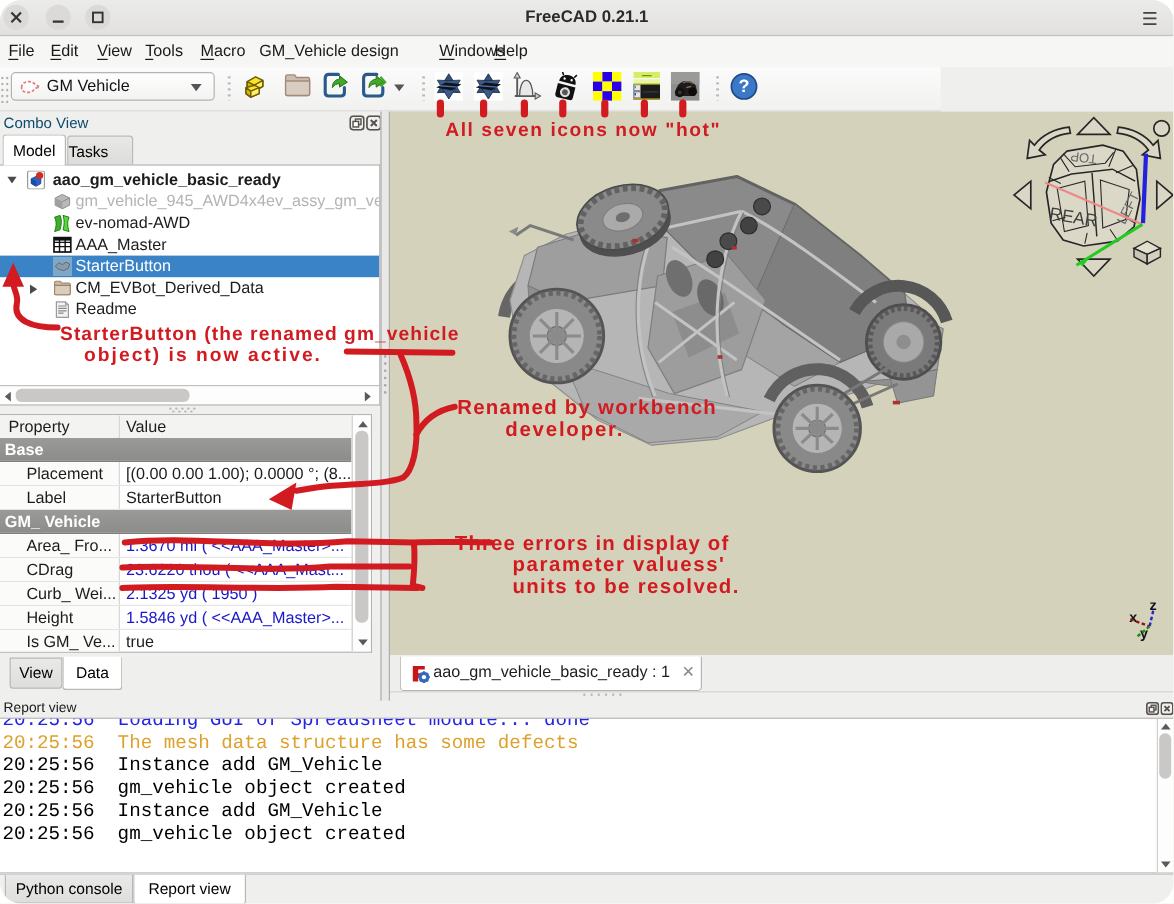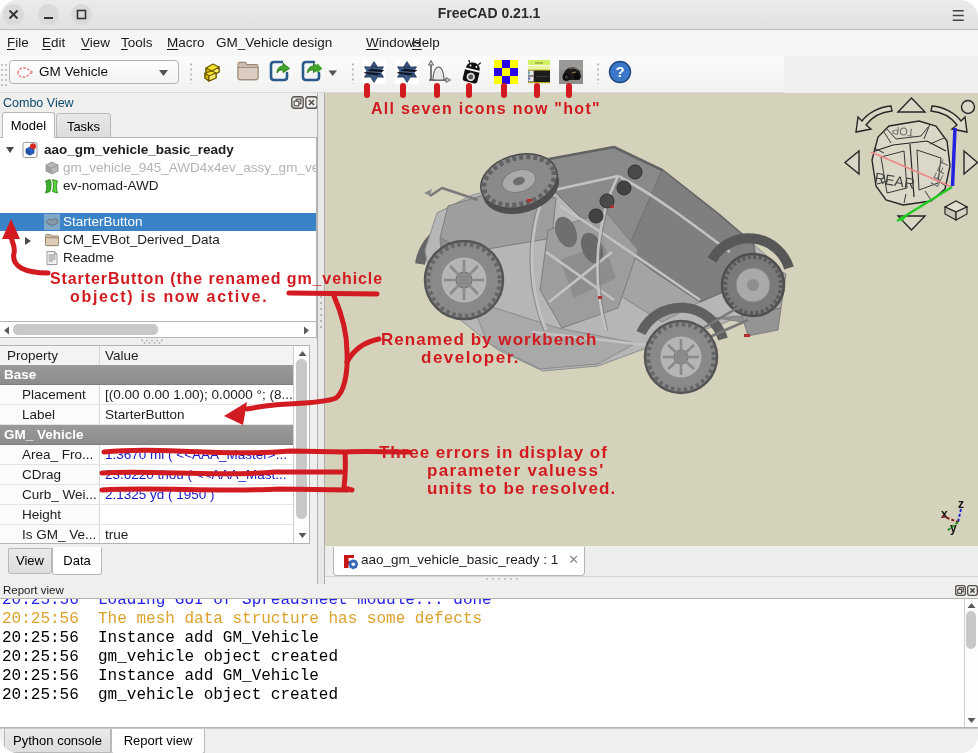--- a/index.html
+++ b/index.html
@@ -19,21 +19,21 @@
 #toolbar{position:absolute;left:0;top:56px;width:784px;height:37px;background:linear-gradient(#fbfbfb,#f1f1f0);border-bottom:1px solid #d9d8d7;padding-left:35px;}
 #combobox{position:absolute;left:9px;top:4px;width:170px;height:24px;border:1px solid #b5b4b2;border-radius:4px;background:linear-gradient(#fefefe,#f3f3f2);font-size:13.5px;color:#111;}
 .tbsep{position:absolute;top:6px;width:4px;height:22px;
  background-image:radial-gradient(circle,#b9b8b6 1px,transparent 1.2px);background-size:4px 5px;}
 .tbicon{position:absolute;top:3px;width:24px;height:24px;}
 .redtick{position:absolute;top:27px;width:6px;height:15px;background:#d11b20;border-radius:3px;z-index:28;}
 
 #leftcol{position:absolute;left:0;top:93px;width:325px;height:491px;background:#efefee;}
 #cvheader{position:absolute;left:3px;top:3px;font-size:12.5px;color:#0c4a6e;}
 #tabModel{position:absolute;left:2px;top:19px;width:53px;height:26px;background:#fff;border:1px solid #b9b8b6;border-bottom:none;border-radius:3px 3px 0 0;text-align:center;font-size:13px;padding-top:5px;z-index:2;}
-#tabTasks{position:absolute;left:56px;top:20px;width:55px;height:25px;background:linear-gradient(#e8e8e7,#dcdcdb);border:1px solid #bcbbb9;border-radius:3px 3px 0 0;text-align:center;font-size:13px;padding-top:5px;}
+#tabTasks{position:absolute;left:56px;top:20px;width:55px;height:25px;background:linear-gradient(#e8e8e7,#dcdcdb);border:1px solid #bcbbb9;border-radius:3px 3px 0 0;font-size:13px;padding-top:5px;}
 #treebox{position:absolute;left:0px;top:44px;width:317px;height:185px;background:#fff;border:1px solid #b5b4b2;border-left:none;overflow:hidden;font-size:13.5px;color:#1c1c1c;}
 .trow{position:absolute;left:0;width:100%;height:18px;line-height:18px;white-space:nowrap;}
 .ticon{position:absolute;top:1px;width:16px;height:16px;}
 
 #hscroll{position:absolute;left:0;top:229px;width:317px;height:16px;background:#fdfdfd;border:1px solid #b5b4b2;border-left:none;border-top:none;}
 
 #propbox{position:absolute;left:0;top:252px;width:310px;height:199px;background:#fff;border:1px solid #b5b4b2;border-left:none;font-size:13.5px;color:#1c1c1c;overflow:hidden;}
 .prow{position:absolute;left:0;width:293px;height:20px;line-height:20px;border-bottom:1px solid #e4e4e3;white-space:nowrap;overflow:hidden;}
 .pgray{background:linear-gradient(#9a9a99,#8c8c8b);color:#fff;font-weight:bold;border-bottom:1px solid #7e7e7d;width:293px;}
 .pname{position:absolute;left:0;top:0;width:100px;height:20px;border-right:1px solid #d7d7d6;padding-left:22px;background:#fbfbfa;}
@@ -255,20 +255,28 @@
           </svg>
         <span class="abs" style="left:63px;">gm_vehicle_945_AWD4x4ev_assy_gm_veh</span>
       </div>
       <div class="trow" style="top:39px;">
         <svg class="ticon" style="left:44px;" viewBox="0 0 16 16">
             <path d="M1.5 3 L6 1.5 C7.5 4 7.5 9 6 13.5 L1.5 15 C3.2 10 3.2 7 1.5 3 Z" fill="#3fae2a" stroke="#1e7a12" stroke-width="0.8"></path>
             <path d="M8.5 1.5 L13.5 3 C12 6.5 12 10 13.5 15 L8.5 13.5 C9.8 9 9.8 5.5 8.5 1.5 Z" fill="#57d83a" stroke="#1e7a12" stroke-width="0.8"></path>
           </svg>
         <span class="abs" style="left:63px;">ev-nomad-AWD</span>
       </div>
+      <div class="trow" style="top:57px;">
+        <svg class="ticon" style="left:44px;" viewBox="0 0 16 16">
+            <rect x="1" y="2" width="14" height="12" fill="#fff" stroke="#111" stroke-width="1.4"></rect>
+            <path d="M1 6 L15 6 M1 9.5 L15 9.5 M5.6 2 L5.6 14 M10.3 2 L10.3 14" stroke="#111" stroke-width="1.2"></path>
+            <rect x="1" y="2" width="14" height="2.5" fill="#111"></rect>
+          </svg>
+        <span class="abs" style="left:63px;">AAA_Master</span>
+      </div>
       <div class="trow" style="top:75px;background:#3a83c6;color:#fff;">
         <svg class="ticon" style="left:44px;" viewBox="0 0 16 16">
             <rect width="16" height="16" fill="#7fa8c8"></rect>
             <path d="M2 8 L5 5 L8 6.5 L11 4.5 L14 6 L13 9.5 L9 11.5 L5 10.5 Z" fill="#8a9aa8" stroke="#5a6a78" stroke-width="0.8"></path>
           </svg>
         <span class="abs" style="left:63px;">StarterButton</span>
       </div>
       <div class="trow" style="top:93px;">
         <svg class="abs" style="left:25px;top:6px;" width="6" height="8">
             <path d="M0 0 L6 4 L0 8 Z" fill="#4a4a4a"></path>
@@ -322,20 +330,21 @@
       <div class="prow" style="top:119px;">
           <div class="pname">CDrag</div>
           <div class="pval bluev">23.6220 thou ( &lt;&lt;AAA_Mast...</div>
         </div>
       <div class="prow" style="top:139px;">
           <div class="pname">Curb_ Wei...</div>
           <div class="pval bluev">2.1325 yd ( 1950 )</div>
         </div>
       <div class="prow" style="top:159px;">
           <div class="pname">Height</div>
+          <div class="pval bluev">1.5846 yd  ( &lt;&lt;AAA_Master&gt;...</div>
         </div>
       <div class="prow" style="top:179px;">
           <div class="pname">Is GM_ Ve...</div>
           <div class="pval">true</div>
         </div>
       <div id="vscroll">
         <svg class="abs" style="left:4px;top:4px;" width="9" height="7">
             <path d="M0.5 6 L4.5 1 L8.5 6 Z" fill="#5a5a5a"></path>
           </svg>
         <svg class="abs" style="left:4px;top:186px;" width="9" height="7">

